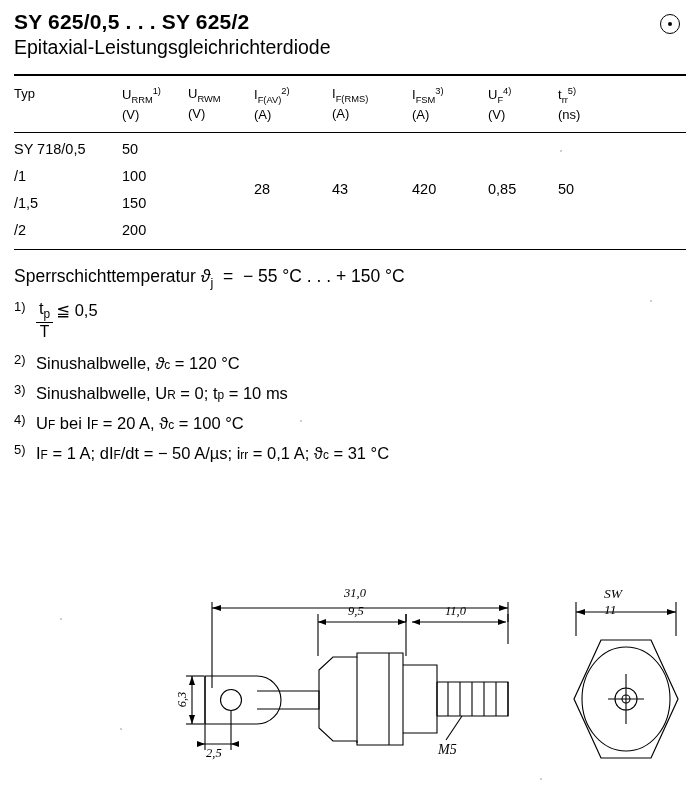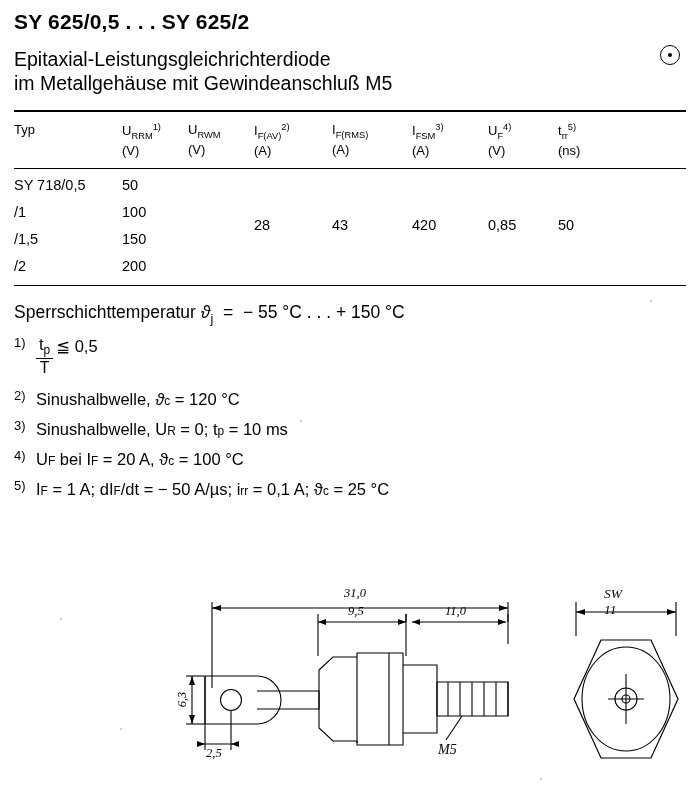--- a/index.html
+++ b/index.html
@@ -17,33 +17,33 @@
   }
   .page {
     position: absolute;
     inset: 0;
     padding: 10px 14px 0 14px;
     box-sizing: border-box;
   }
   
   .title-row {
     display: flex;
-    align-items: center;
+    align-items: flex-start;
     justify-content: space-between;
   }
   .title {
     font-size: 21px;
     font-weight: bold;
     letter-spacing: 0.2px;
     white-space: pre;
   }
   .subtitle {
     font-size: 19.5px;
     line-height: 1.22;
-    margin-top: 14px;
+    margin-top: 2px;
     white-space: pre;
   }
   .corner-mark {
     width: 18px;
     height: 18px;
     border: 1.3px solid #000;
     border-radius: 50%;
     position: relative;
     margin-top: 4px;
     margin-right: 6px;
@@ -165,21 +165,20 @@
 </style>
 </head>
 <body>
 
 <div class="page">
 
   <div class="title-row">
     <div>
       <div class="title">SY 625/0,5 . . . SY 625/2</div>
       <div class="subtitle">Epitaxial-Leistungsgleichrichterdiode</div>
-      <div class="subtitle" style="margin-top:0">im Metallgehäuse mit Gewindeanschluß M5</div>
     </div>
     <div class="corner-mark"></div>
   </div>
 
   <div class="rule-thick"></div>
   <table class="spec">
     <colgroup>
       <col class="typ-col">
         <col class="c2">
         <col class="c3">
@@ -312,21 +311,21 @@
       &nbsp;<span>= 100 °C</span>
     </div>
 
     <div class="note">
       <span class="marker">5)</span>
       <span>I</span><sub>F</sub>
       &nbsp;<span>=</span>&nbsp;
       <span>1 A; dI</span><sub>F</sub>
       <span>/dt = − 50 A/µs; i</span><sub>rr</sub>
       &nbsp;<span>= 0,1 A; ϑ</span><sub>c</sub>
-      &nbsp;<span>= 25 °C</span>
+      &nbsp;<span>= 31 °C</span>
     </div>
   </div>
 </div>
 
 <div class="drawing">
   <svg width="700" height="222" viewBox="0 0 700 222">
     <g fill="none" stroke="#000" stroke-width="1.1" stroke-linejoin="miter">
 
       <line x1="212" y1="24" x2="212" y2="110"></line>
       <line x1="508" y1="24" x2="508" y2="66"></line>

